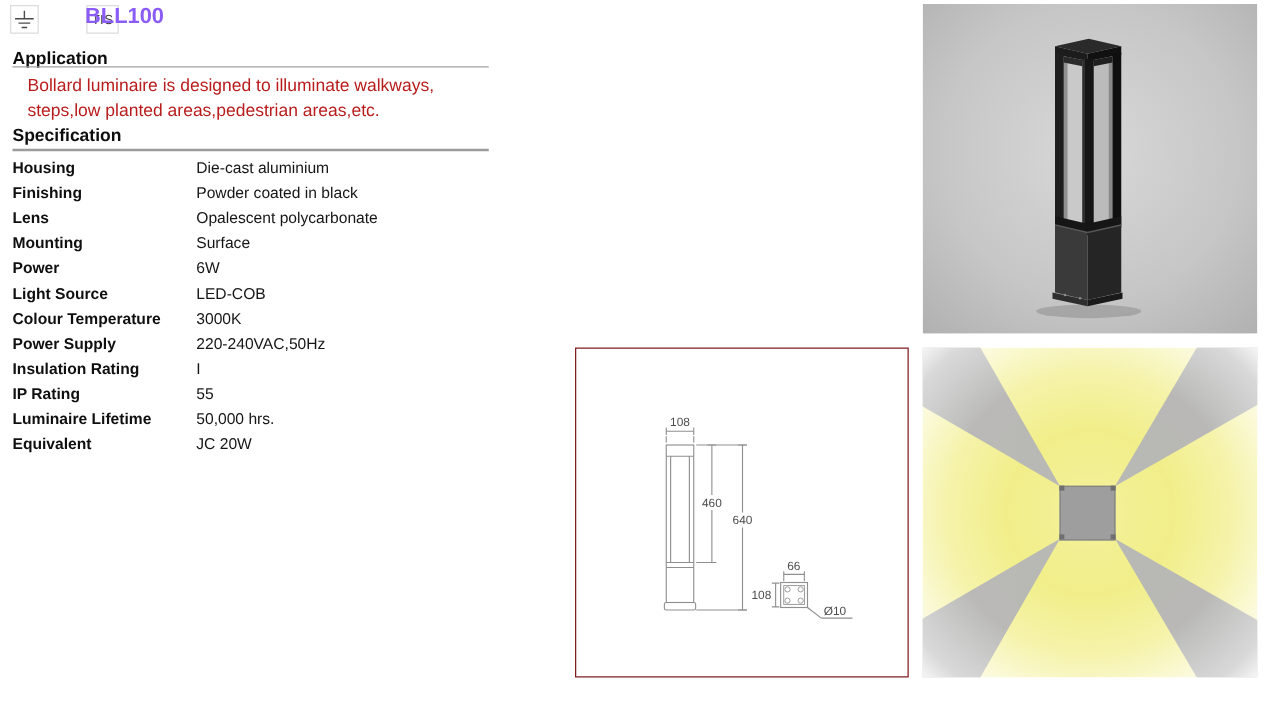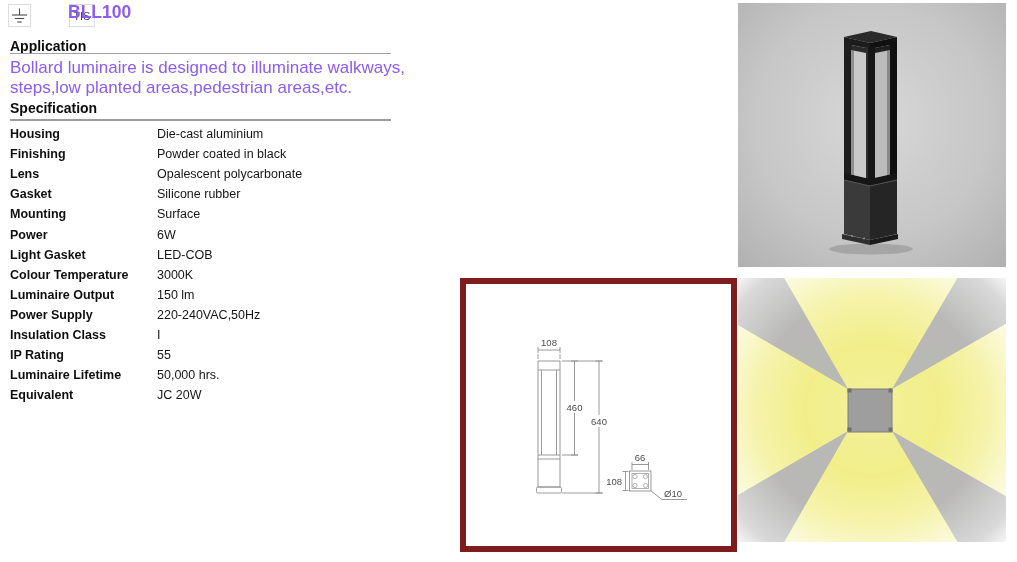--- a/index.html
+++ b/index.html
@@ -11,32 +11,32 @@
             display:flex;align-items:center;justify-content:center;}
   #earth-box{left:8px;width:23px;height:23px;}
   #tis-box{left:36px;width:26px;height:23px;font-size:10.5px;color:#3d3d3d;letter-spacing:.3px;margin-left:33px;}
   #product-title{position:absolute;left:68px;top:2px;font-size:17.5px;font-weight:bold;color:#8b5cf6;}
 
   
   .section-heading{position:absolute;left:10px;font-size:14px;font-weight:bold;color:#0d0d0d;}
   .rule{position:absolute;left:10px;width:381px;background:#a3a3a3;}
   #app-heading{top:38px;}
   #app-rule{top:53px;height:1px;}
-  #app-text{position:absolute;left:10px;top:58px;font-size:17px;line-height:20px;color:#8b5cf6;}
+  #app-text{position:absolute;left:22px;top:58px;font-size:14px;line-height:20px;color:#b91c1c;}
   #spec-heading{top:100px;}
   #spec-rule{top:119px;height:2px;background:#9c9c9c;}
   #spec-table{position:absolute;left:10px;top:124px;width:381px;}
   .spec-row{display:flex;height:20.1px;align-items:center;}
   .spec-label{width:147px;font-weight:bold;font-size:12.5px;color:#0f0f0f;flex:none;}
   .spec-value{font-size:12.5px;color:#161616;}
 
   
   .panel{position:absolute;overflow:hidden;}
   #photo-panel{left:738px;top:3px;width:268px;height:264px;}
-  #drawing-panel{left:460px;top:278px;width:265px;height:262px;border:6px solid #7f1d1d;background:#fff;}
+  #drawing-panel{left:460px;top:278px;width:265px;height:262px;border:1px solid #7f1d1d;background:#fff;}
   #light-panel{left:738px;top:278px;width:268px;height:264px;}
   svg{display:block;}
   .dim-text{font-size:9.5px;fill:#4c4c4c;}
 </style>
 </head>
 <body>
 
 <div id="page">
 
   <div class="logo-box" id="earth-box">
@@ -70,49 +70,41 @@
       </div>
     <div class="spec-row">
         <span class="spec-label">Finishing</span>
         <span class="spec-value">Powder coated in black</span>
       </div>
     <div class="spec-row">
         <span class="spec-label">Lens</span>
         <span class="spec-value">Opalescent polycarbonate</span>
       </div>
     <div class="spec-row">
-        <span class="spec-label">Gasket</span>
-        <span class="spec-value">Silicone rubber</span>
-      </div>
-    <div class="spec-row">
         <span class="spec-label">Mounting</span>
         <span class="spec-value">Surface</span>
       </div>
     <div class="spec-row">
         <span class="spec-label">Power</span>
         <span class="spec-value">6W</span>
       </div>
     <div class="spec-row">
-        <span class="spec-label">Light Gasket</span>
+        <span class="spec-label">Light Source</span>
         <span class="spec-value">LED-COB</span>
       </div>
     <div class="spec-row">
         <span class="spec-label">Colour Temperature</span>
         <span class="spec-value">3000K</span>
       </div>
     <div class="spec-row">
-        <span class="spec-label">Luminaire Output</span>
-        <span class="spec-value">150 lm</span>
-      </div>
-    <div class="spec-row">
         <span class="spec-label">Power Supply</span>
         <span class="spec-value">220-240VAC,50Hz</span>
       </div>
     <div class="spec-row">
-        <span class="spec-label">Insulation Class</span>
+        <span class="spec-label">Insulation Rating</span>
         <span class="spec-value">I</span>
       </div>
     <div class="spec-row">
         <span class="spec-label">IP Rating</span>
         <span class="spec-value">55</span>
       </div>
     <div class="spec-row">
         <span class="spec-label">Luminaire Lifetime</span>
         <span class="spec-value">50,000 hrs.</span>
       </div>

